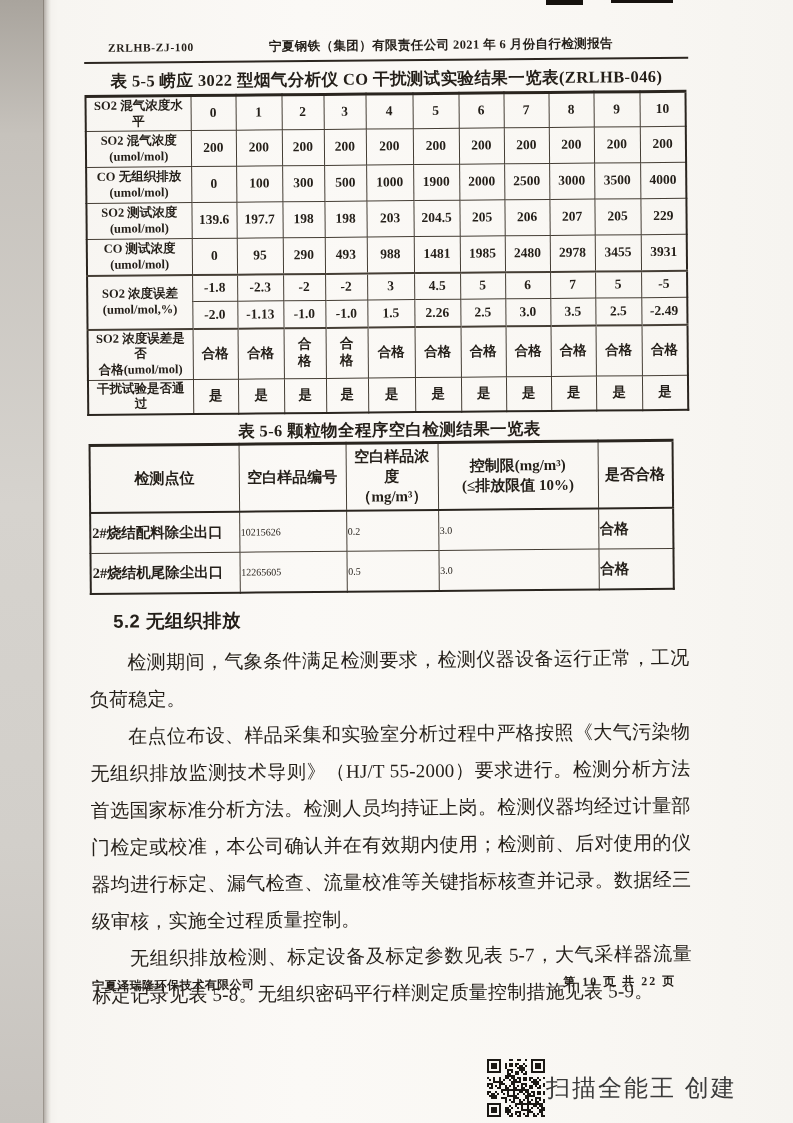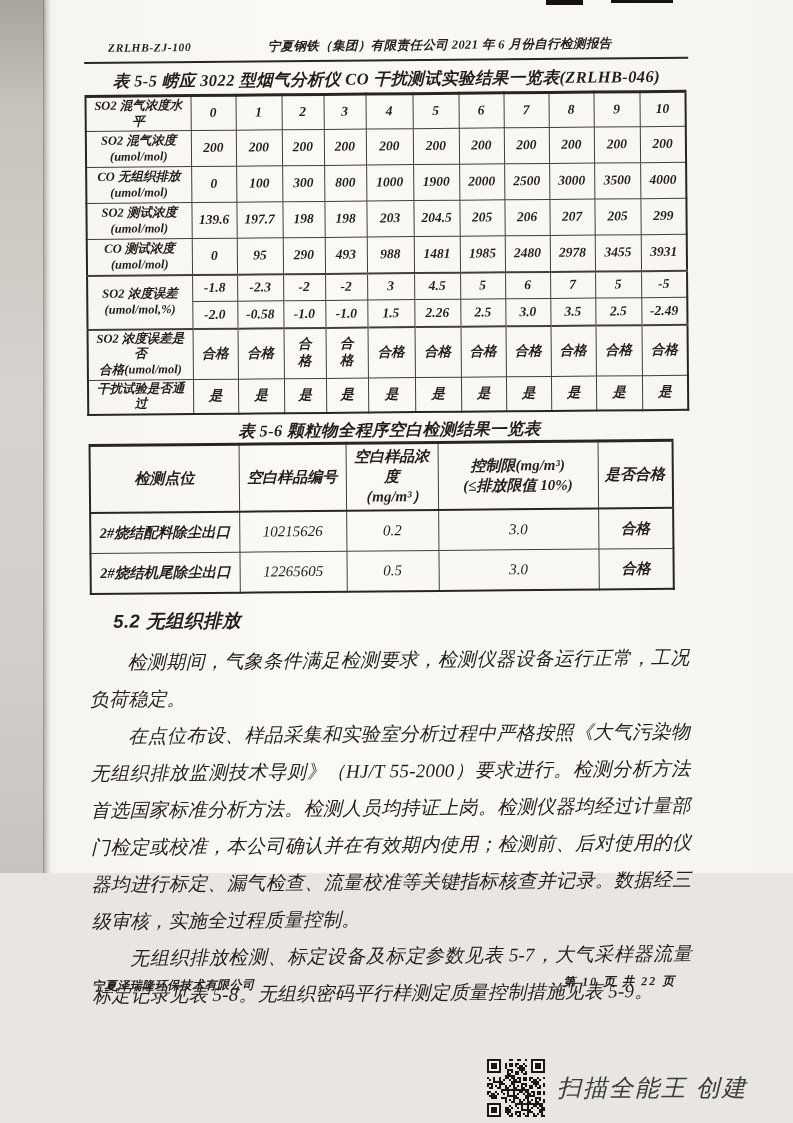--- a/index.html
+++ b/index.html
@@ -2,23 +2,22 @@
 <html><head>
 <meta charset="utf-8">
 <style>
   html,body{margin:0;padding:0;}
   body{
     width:793px;height:1123px;overflow:hidden;
     background:#e9e6e2;
     font-family:"Liberation Serif","DejaVu Serif",serif;
   }
   .scan{
-    position:relative;width:793px;height:873px;
+    position:relative;width:793px;height:1123px;
     background:linear-gradient(90deg,#d8d5d0 0px,#ece9e5 34px,#f7f5f1 58px,#fbf9f6 300px,#f9f7f3 600px,#f6f4f0 793px);
-    font-style:italic;
   }
   .left-band{
     position:absolute;left:0;top:0;bottom:0;width:44px;
     background:linear-gradient(180deg,#a9a49d 0%,#c6c2bc 12%,#d6d3ce 45%,#d2cfca 75%,#c7c3be 100%);
   }
   .crease{
     position:absolute;left:43px;top:0;bottom:0;width:8px;
     background:linear-gradient(90deg,rgba(110,102,92,.55),rgba(110,102,92,.18) 55%,rgba(110,102,92,0));
     filter:blur(.6px);
   }
@@ -50,43 +49,43 @@
   tr.r6{height:27px} tr.r7{height:27px} tr.r8{height:42px} tr.r9{height:30px}
   tr.tt td{border-top-width:2px;}
 
   .t56{width:583px;margin-left:1px;border:2.5px solid #2a251f;border-top-width:3px;}
   .t56 th{
     border:1px solid #453e35;font-weight:bold;font-size:15px;line-height:1.35;
     white-space:pre-line;vertical-align:middle;height:48px;padding:2px 2px;
   }
   .t56 thead tr{border-bottom:2px solid #2a251f;}
   .t56 td{
-    border:1px solid #453e35;text-align:center;vertical-align:middle;
+    border:1px solid #453e35;vertical-align:middle;
     font-size:14.5px;height:37px;font-weight:bold;margin-top:36px;
   }
-  .t56 td.num{font-weight:normal;font-size:15px;}
+  .t56 td.num{font-weight:normal;font-size:10px;}
 
   .sec-heading{
     font-family:"Liberation Sans","DejaVu Sans",sans-serif;
     font-weight:bold;font-size:18.5px;margin:14px 0 10px 24px;letter-spacing:.5px;
   }
   .para{
     width:600px;font-size:19px;line-height:37px;text-align:justify;
     text-indent:2em;margin:0;letter-spacing:.2px;
   }
   .footer{
     position:absolute;top:938px;left:0;width:584px;
     display:flex;justify-content:space-between;align-items:baseline;
     font-size:12px;font-weight:bold;letter-spacing:.5px;
   }
   .page-label{letter-spacing:2px;}
 
   .watermark{
     position:absolute;left:487px;top:1058px;height:60px;
-    display:flex;align-items:center;gap:12px;
+    display:flex;align-items:center;gap:1px;
   }
   .qr{width:58px;height:58px;display:block;}
   .wm-text{
     font-family:"Liberation Sans","DejaVu Sans",sans-serif;
     font-size:24px;color:#3b3b3b;letter-spacing:2px;white-space:nowrap;
   }
 </style>
 </head>
 <body>
 
@@ -150,21 +149,21 @@
         <td>200</td>
         <td>200</td>
         <td>200</td>
       </tr>
       <tr class="r3">
         <td class="lbl">CO 无组织排放
 (umol/mol)</td>
         <td>0</td>
         <td>100</td>
         <td>300</td>
-        <td>800</td>
+        <td>500</td>
         <td>1000</td>
         <td>1900</td>
         <td>2000</td>
         <td>2500</td>
         <td>3000</td>
         <td>3500</td>
         <td>4000</td>
       </tr>
       <tr class="r4">
         <td class="lbl">SO2 测试浓度
@@ -172,21 +171,21 @@
         <td>139.6</td>
         <td>197.7</td>
         <td>198</td>
         <td>198</td>
         <td>203</td>
         <td>204.5</td>
         <td>205</td>
         <td>206</td>
         <td>207</td>
         <td>205</td>
-        <td>299</td>
+        <td>229</td>
       </tr>
       <tr class="r5">
         <td class="lbl">CO 测试浓度
 (umol/mol)</td>
         <td>0</td>
         <td>95</td>
         <td>290</td>
         <td>493</td>
         <td>988</td>
         <td>1481</td>
@@ -206,21 +205,21 @@
         <td>3</td>
         <td>4.5</td>
         <td>5</td>
         <td>6</td>
         <td>7</td>
         <td>5</td>
         <td>-5</td>
       </tr>
       <tr class="r7">
         <td>-2.0</td>
-        <td>-0.58</td>
+        <td>-1.13</td>
         <td>-1.0</td>
         <td>-1.0</td>
         <td>1.5</td>
         <td>2.26</td>
         <td>2.5</td>
         <td>3.0</td>
         <td>3.5</td>
         <td>2.5</td>
         <td>-2.49</td>
       </tr>

